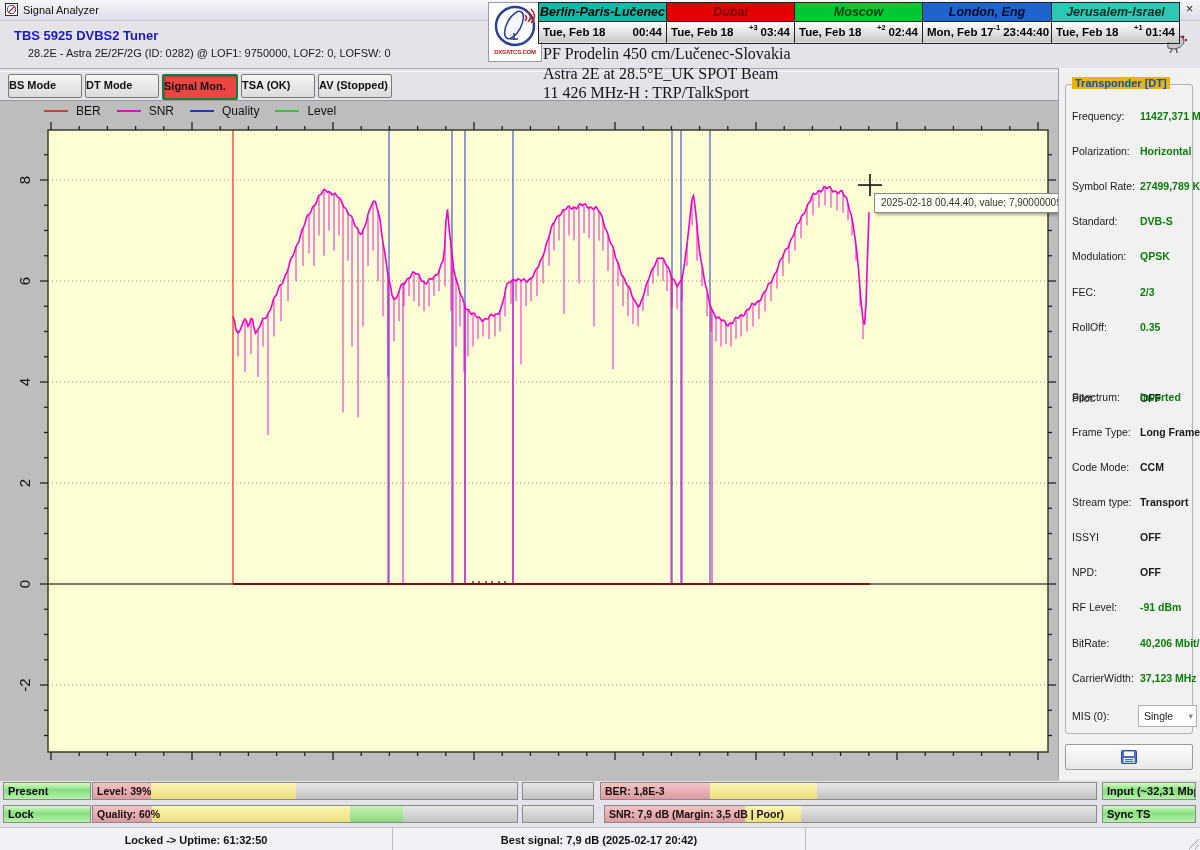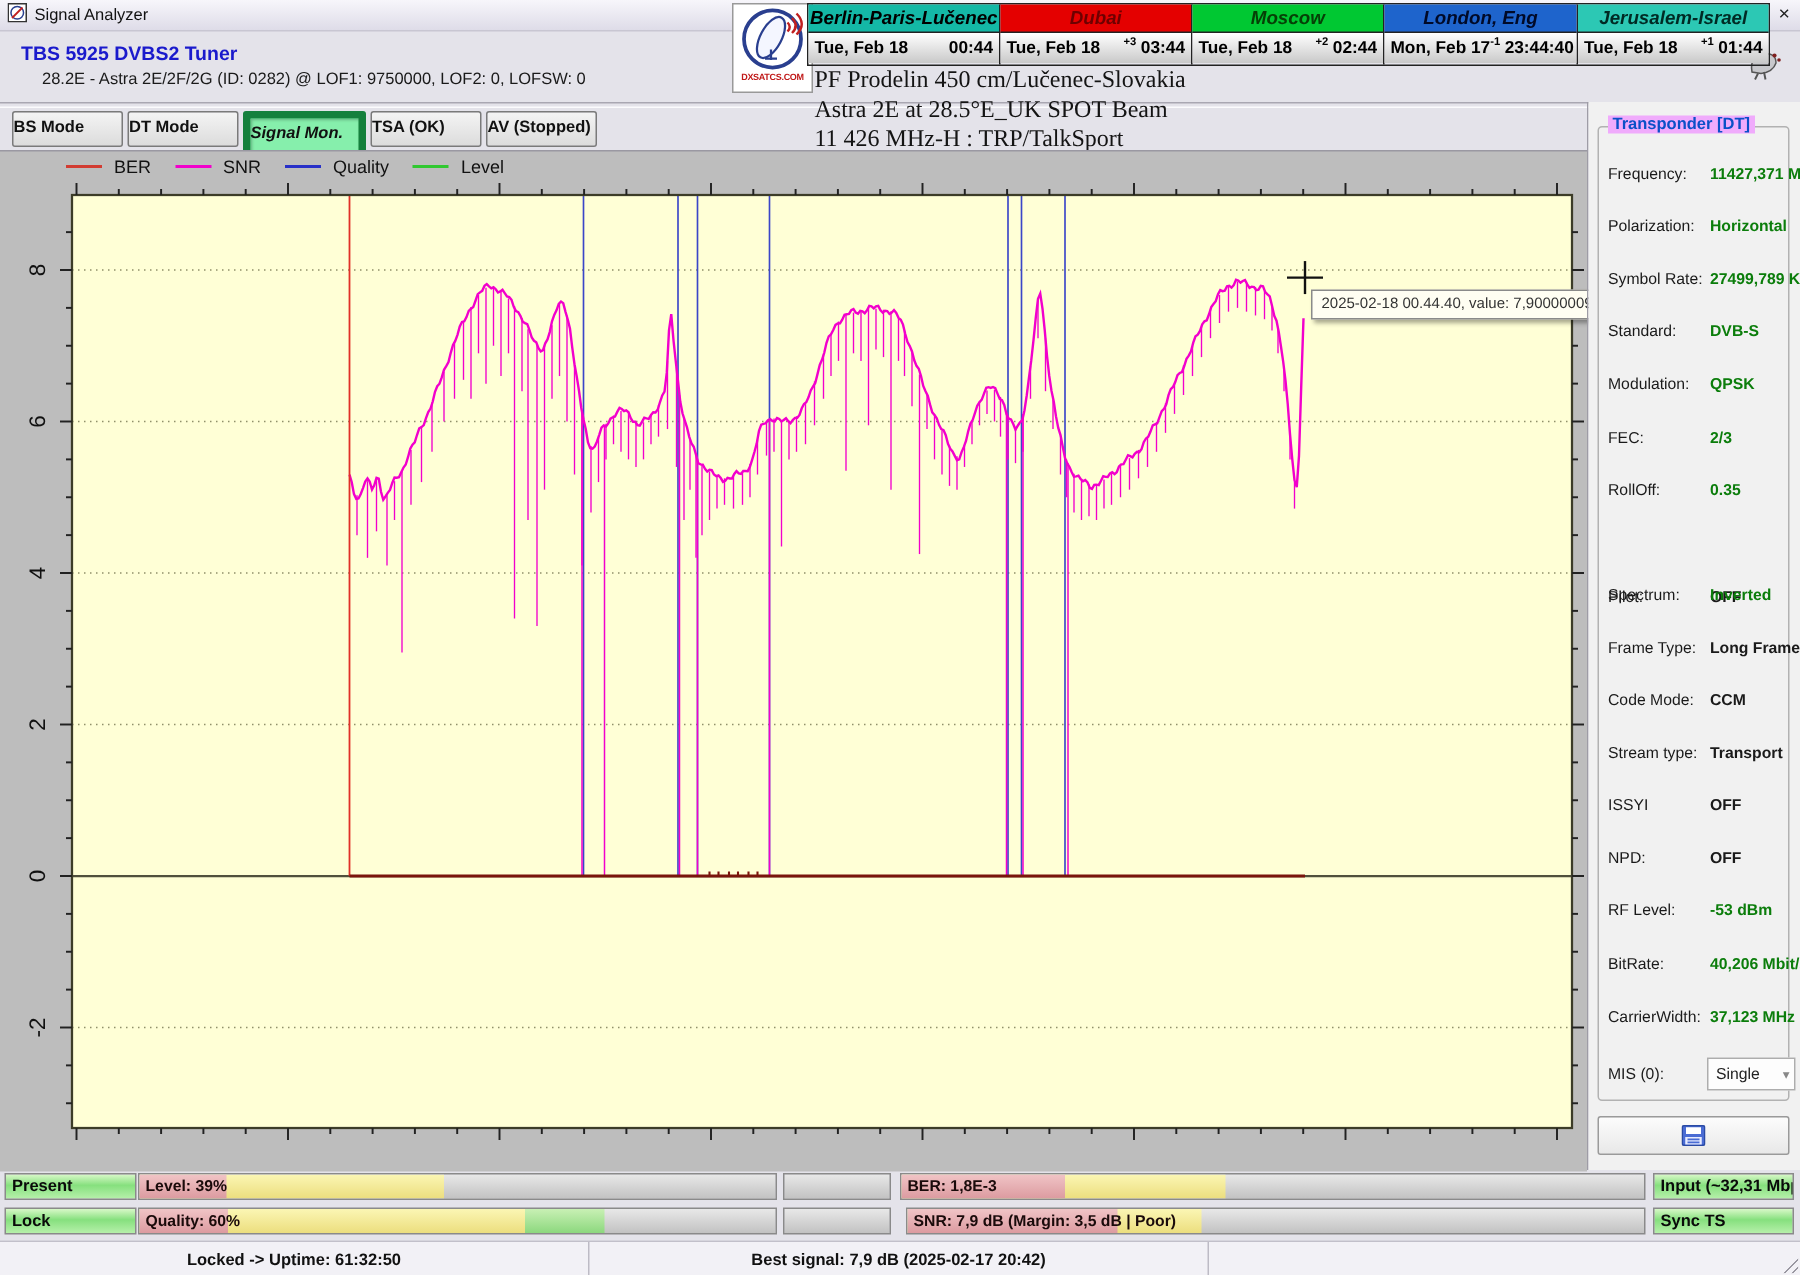--- a/index.html
+++ b/index.html
@@ -35,36 +35,36 @@
   .clock-time{height:20px;background:linear-gradient(#ffffff,#c9c9c9);display:flex;align-items:center;
     font-size:11.5px;font-weight:bold;color:#000;padding:0 4px;}
   .clock-date{flex:1;white-space:nowrap;}
   .clock-off{font-size:7.5px;font-weight:bold;align-self:flex-start;margin:1px 3px 0 0;}
   .clock-hm{white-space:nowrap;}
   
   .tabs{left:8px;top:74px;display:flex;gap:3px;}
   .tab{width:72px;height:22px;font-size:11px;font-weight:bold;color:#111;
     line-height:21px;background:linear-gradient(#f4f4f4,#dcdcdc);
     border:1px solid #7a7a7a;border-radius:2px;cursor:default;}
-  .tab.active{background:#86efac;border:5px solid #15803d;box-shadow:inset 1px 1px 2px rgba(0,0,0,.25);font-style:italic;}
+  .tab.active{background:#ef4444;border:2px solid #15803d;box-shadow:inset 1px 1px 2px rgba(0,0,0,.25);}
   
   .chartpanel{left:0;top:100px;width:1058px;height:680px;background:#bdbdbd;border-top:1px solid #9a98a2;}
   .vsep{left:1058px;top:68px;width:1px;height:712px;background:#9e9ca6;}
   .legend{left:44px;top:104px;display:flex;align-items:center;gap:16px;font-size:12px;color:#111;}
   .legend .sw{width:24px;height:0;border-top:2px solid;display:inline-block;margin-right:8px;}
   .legend .item{display:flex;align-items:center;}
   svg.chart{left:0;top:100px;}
   
   .tooltip{left:874px;top:193px;height:16px;background:#fffef2;border:1px solid #8a8a8a;
     box-shadow:2px 2px 3px rgba(0,0,0,.35);font-size:10px;color:#333;line-height:15px;
     padding:1px 6px;white-space:nowrap;}
   
   .rightpanel{left:1059px;top:68px;width:141px;height:712px;background:#f1f1f1;}
   .fieldset{left:1065px;top:84px;width:126px;height:648px;border:1px solid #b2b2b2;border-radius:3px;}
-  .fieldset-legend{left:1072px;top:77px;background:#f0abfc;padding:0 3px;font-size:11px;
+  .fieldset-legend{left:1072px;top:77px;background:#eab308;padding:0 3px;font-size:11px;
     font-weight:bold;color:#0a50c8;}
   .trow{position:absolute;left:1072px;width:118px;height:14px;font-size:10.5px;color:#1a1a1a;}
   .trow .val{position:absolute;left:68px;top:0;font-weight:bold;white-space:nowrap;}
   .trow .val.green{color:#0b7d0b;}
   .misselect{position:absolute;left:1138px;width:52px;height:20px;border:1px solid #adadad;
     background:#fdfdfd;font-size:10.5px;display:flex;align-items:center;padding-left:5px;color:#222;}
   .misselect .chev{position:absolute;right:3px;color:#888;font-size:9px;}
   .savebtn{left:1065px;top:744px;width:126px;height:24px;background:linear-gradient(#fcfcfc,#e8e8e8);
     border:1px solid #9a9a9a;border-radius:2px;display:flex;align-items:center;justify-content:center;cursor:default;}
   
@@ -544,21 +544,21 @@
     <div class="trow" style="top: 531.2px;">
       <div>ISSYI</div>
       <div class="val">OFF</div>
     </div>
     <div class="trow" style="top: 566.3px;">
       <div>NPD:</div>
       <div class="val">OFF</div>
     </div>
     <div class="trow" style="top: 601.4px;">
       <div>RF Level:</div>
-      <div class="val green">-53 dBm</div>
+      <div class="val green">-91 dBm</div>
     </div>
     <div class="trow" style="top: 636.5px;">
       <div>BitRate:</div>
       <div class="val green">40,206 Mbit/s</div>
     </div>
     <div class="trow" style="top: 671.6px;">
       <div>CarrierWidth:</div>
       <div class="val green">37,123 MHz</div>
     </div>
     <div class="trow" style="top: 709.7px;">

